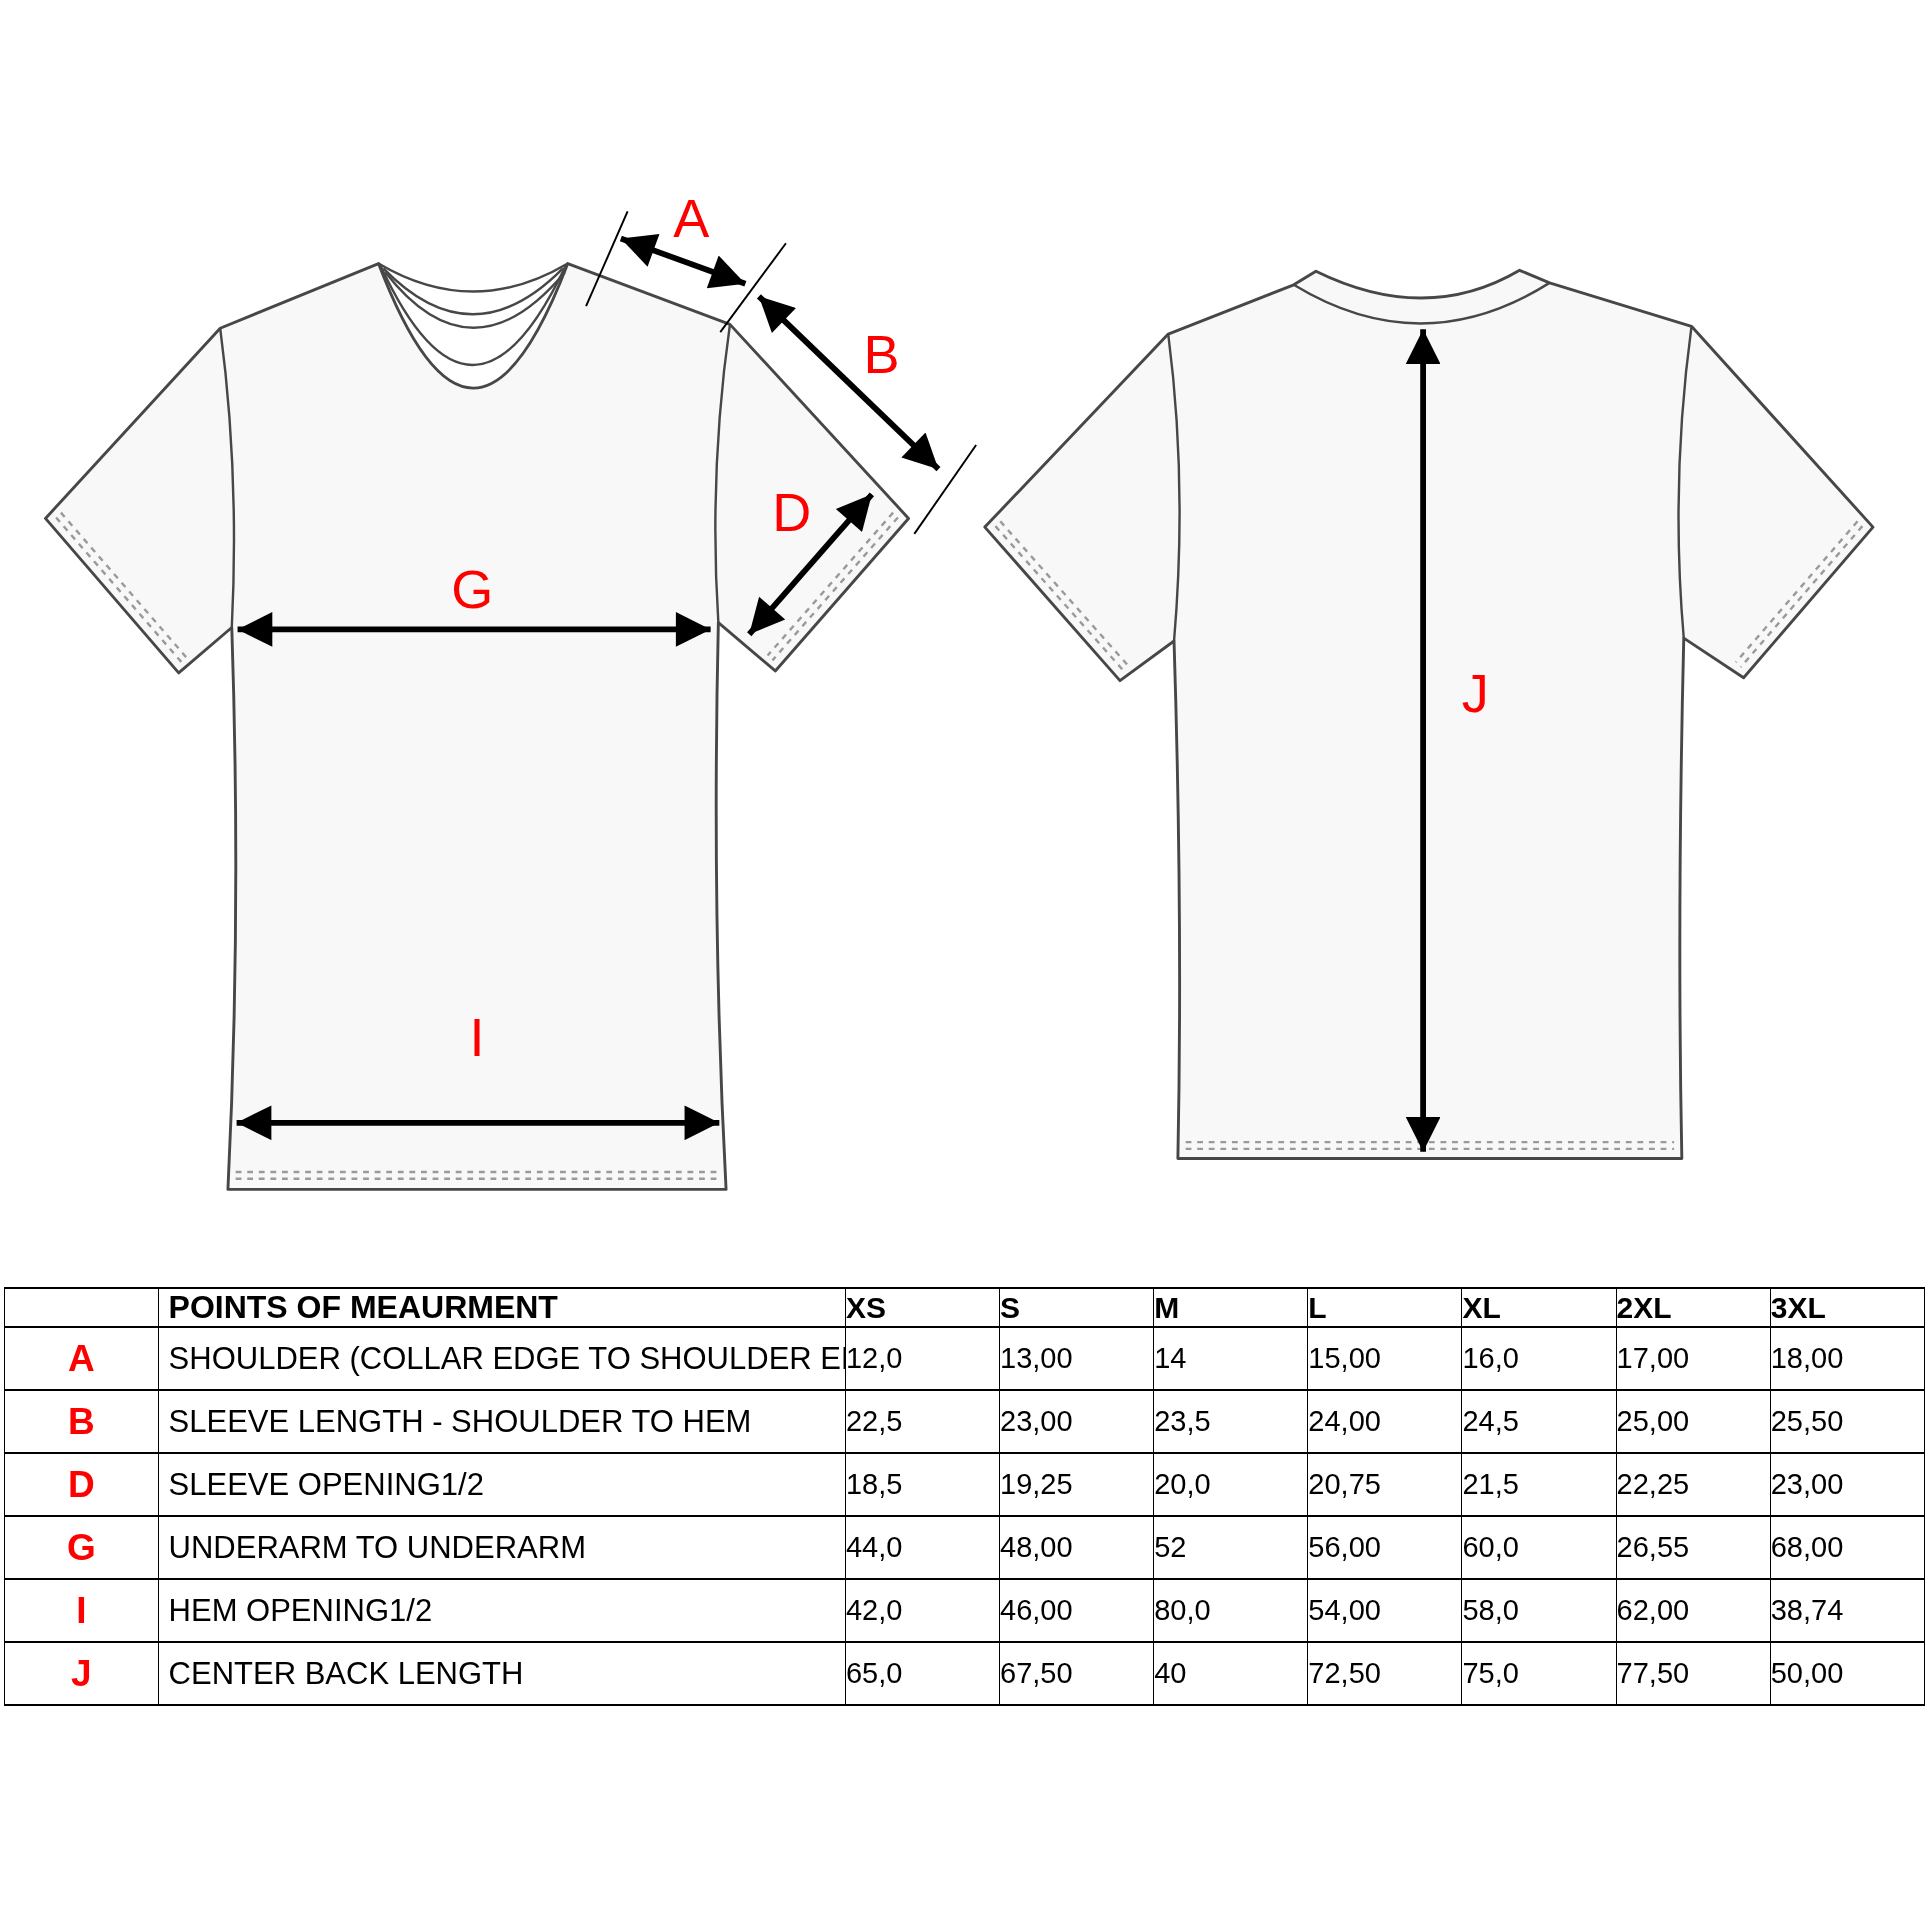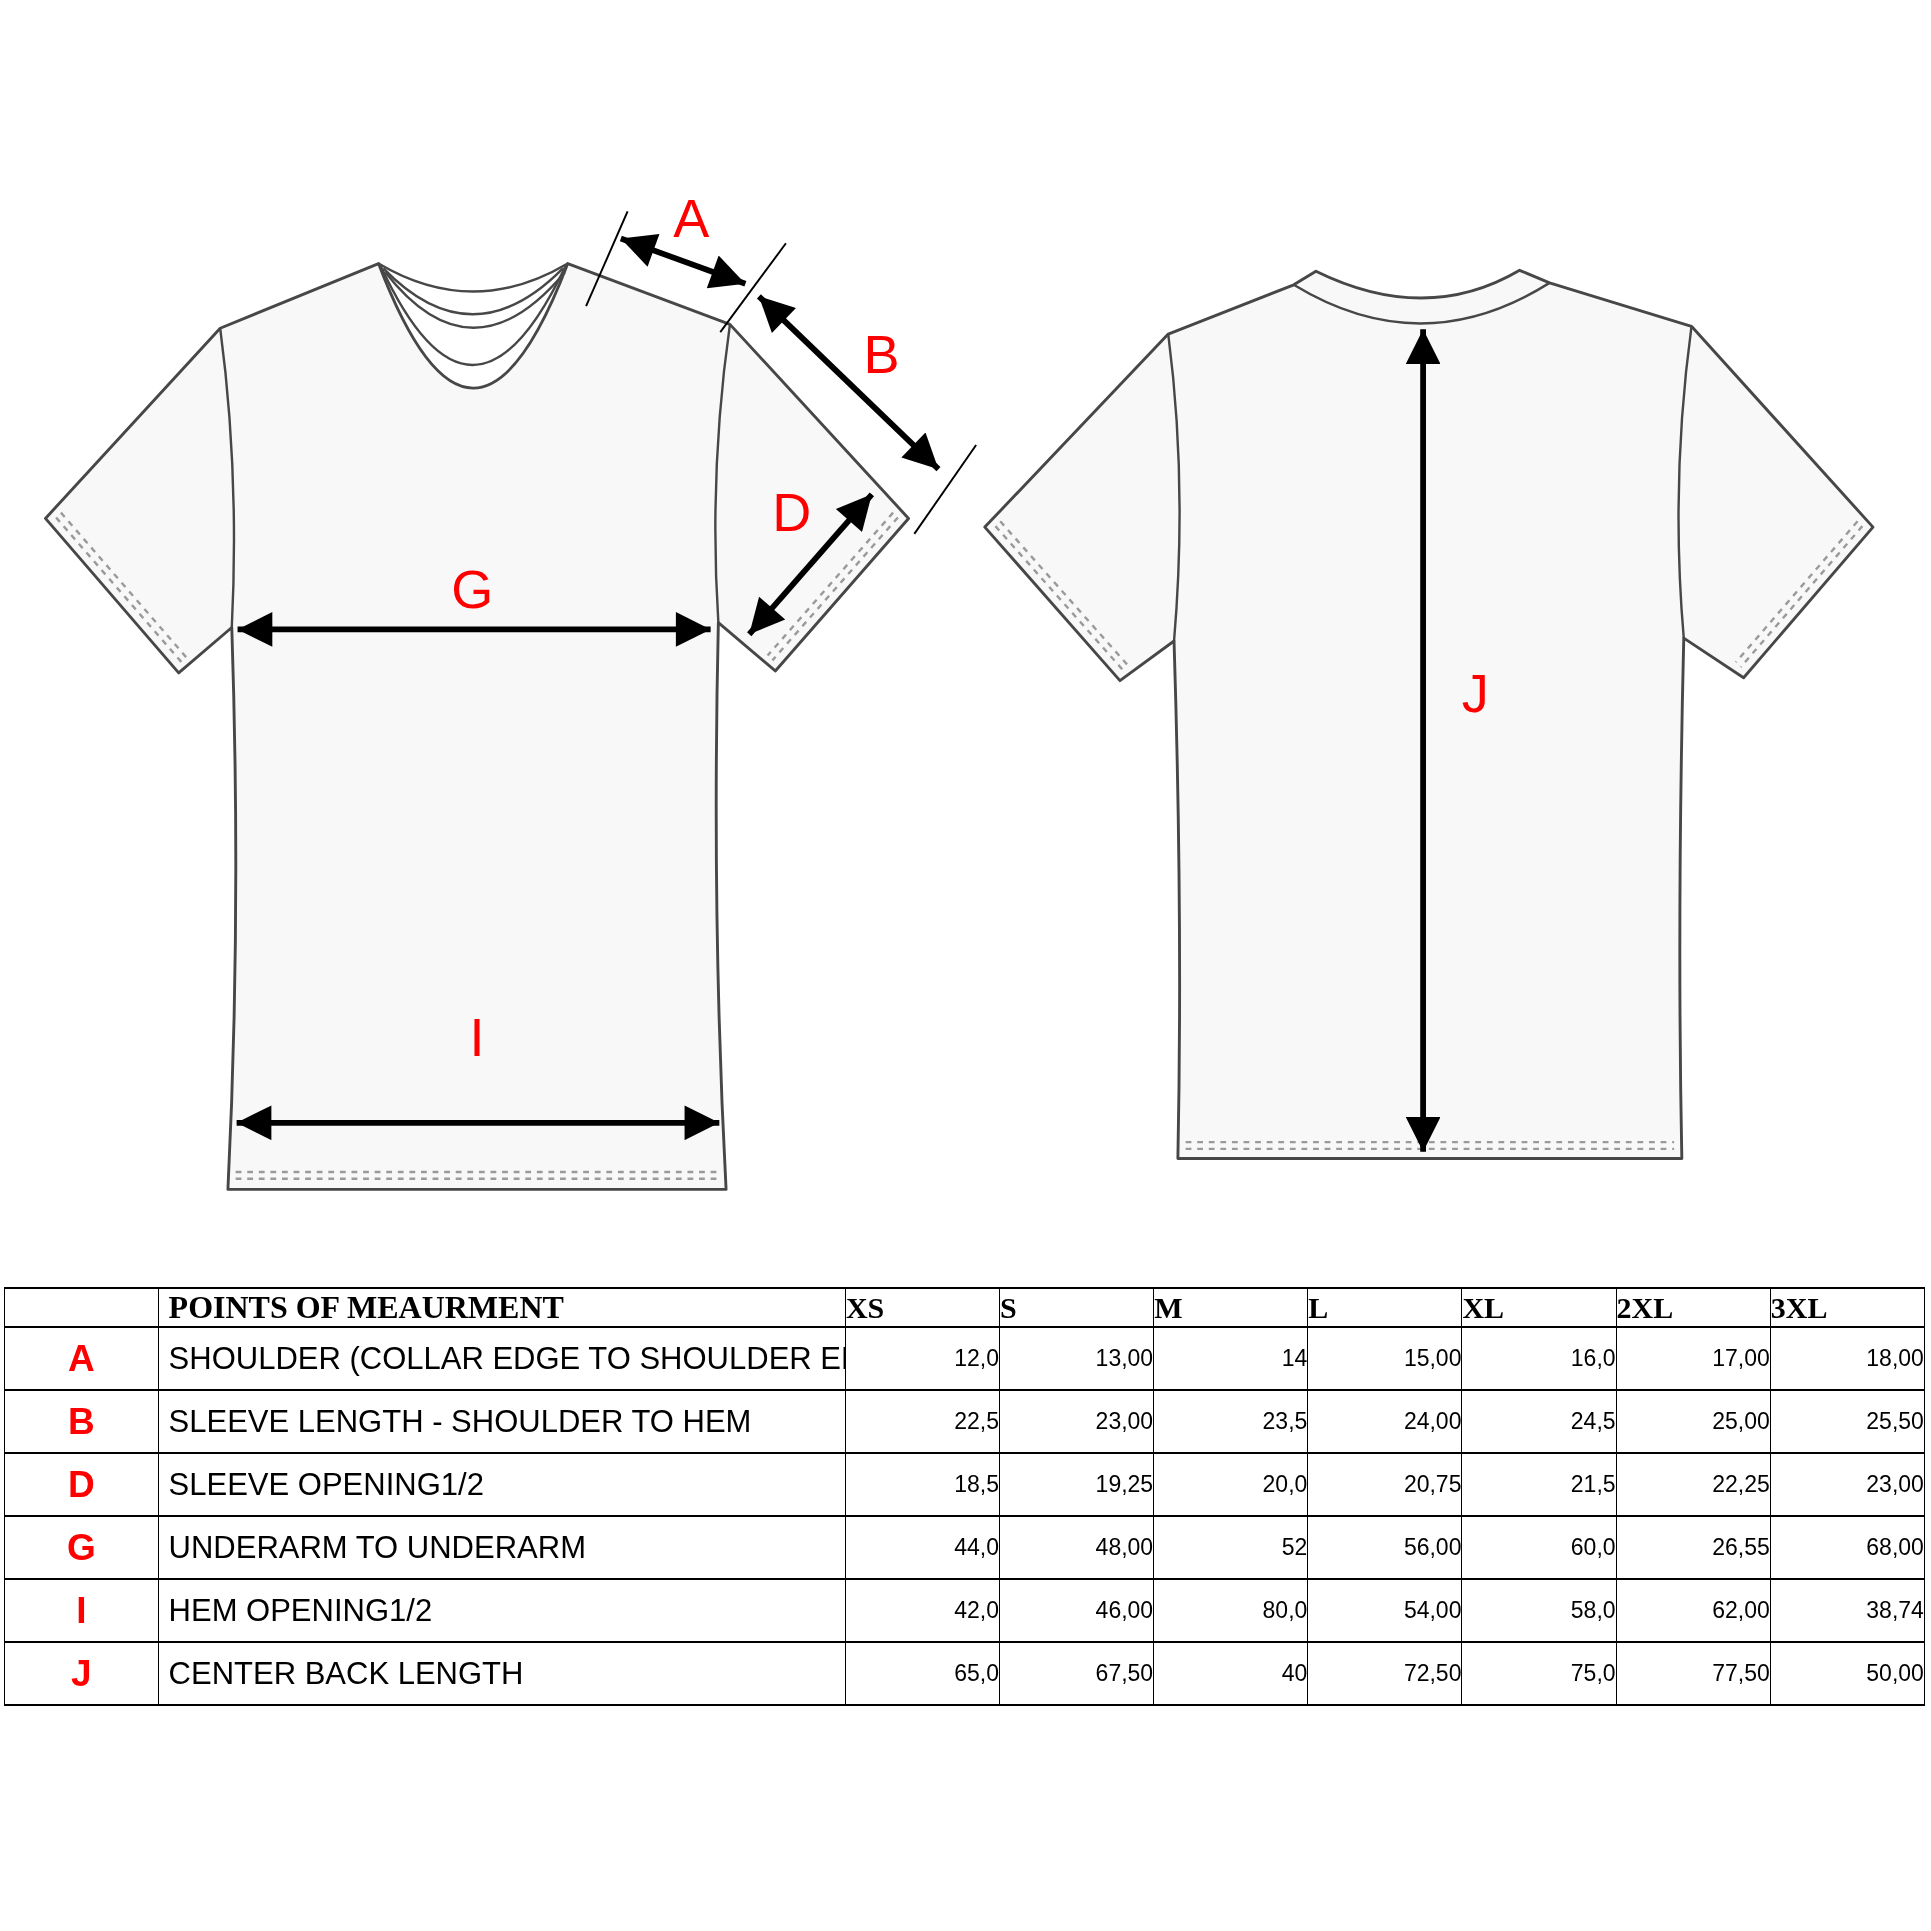--- a/index.html
+++ b/index.html
@@ -7,27 +7,27 @@
   #canvas{position:relative;width:1931px;height:1931px;background:#fff;overflow:hidden;}
   #diagram{position:absolute;top:0;left:0;}
   .shirt-outline{fill:#f8f8f8;stroke:#474747;stroke-width:3;stroke-linejoin:round;}
   .seam{fill:none;stroke:#474747;stroke-width:2.5;}
   .stitch{fill:none;stroke:#9a9a9a;stroke-width:2.5;stroke-dasharray:6 6;}
   .dim{stroke:#000;stroke-width:6;fill:none;}
   .ext{stroke:#000;stroke-width:2;fill:none;}
   .dim-label{font-family:"Liberation Sans",sans-serif;font-size:56px;text-anchor:middle;}
   #size-table{position:absolute;top:1287px;left:3.9px;width:1921px;border-collapse:collapse;table-layout:fixed;background:#fff;}
   #size-table td,#size-table th{border:1.9px solid #000;border-top-width:2.9px;border-bottom-width:2.9px;overflow:hidden;white-space:nowrap;vertical-align:middle;padding:0;}
-  #size-table tr.hdr{height:30px;font-family:Liberation Serif, serif;}
+  #size-table tr.hdr{height:30px;}
   #size-table tr.data-row{height:63px;}
   .letter{color:#ff0000;font-weight:bold;font-size:37px;text-align:center;}
   .desc{font-size:31px;text-align:left;padding-left:9.7px !important;}
   .desc-h{font-weight:bold;font-size:32px;text-align:left;padding-left:9.7px !important;}
   .size-h{font-weight:bold;font-size:30px;text-align:left;}
-  .val{font-size:23px;text-align:right;}
+  .val{font-size:29px;text-align:left;}
 </style>
 </head>
 <body>
 
 <div id="canvas">
 
   <svg id="diagram" width="1931" height="1284" viewBox="0 0 2000 1330">
     <defs>
       <marker id="ah" viewBox="0 0 10 10" refX="10" refY="5" markerWidth="7.5" markerHeight="6" orient="auto-start-reverse" markerUnits="strokeWidth">
         <path d="M0,0 L10,5 L0,10 Z" fill="#000"></path>

